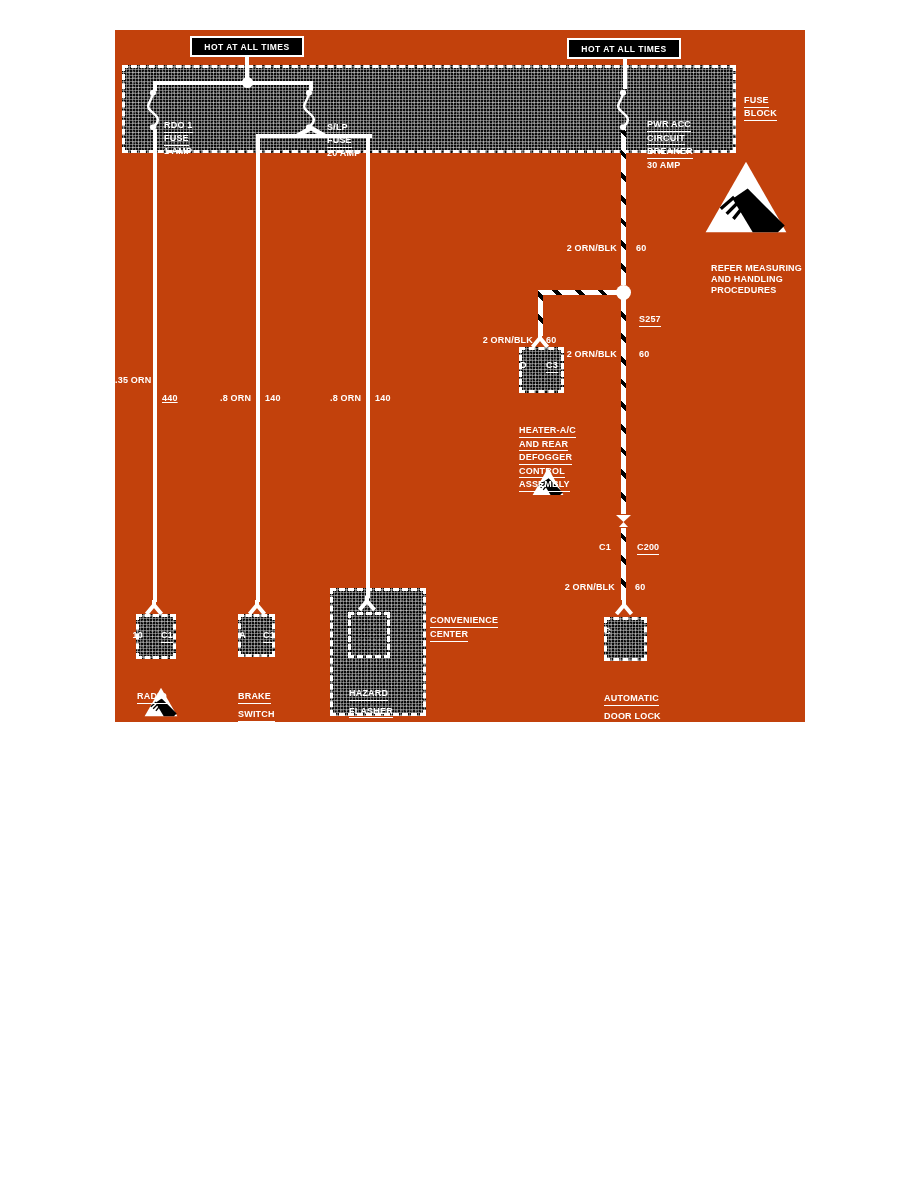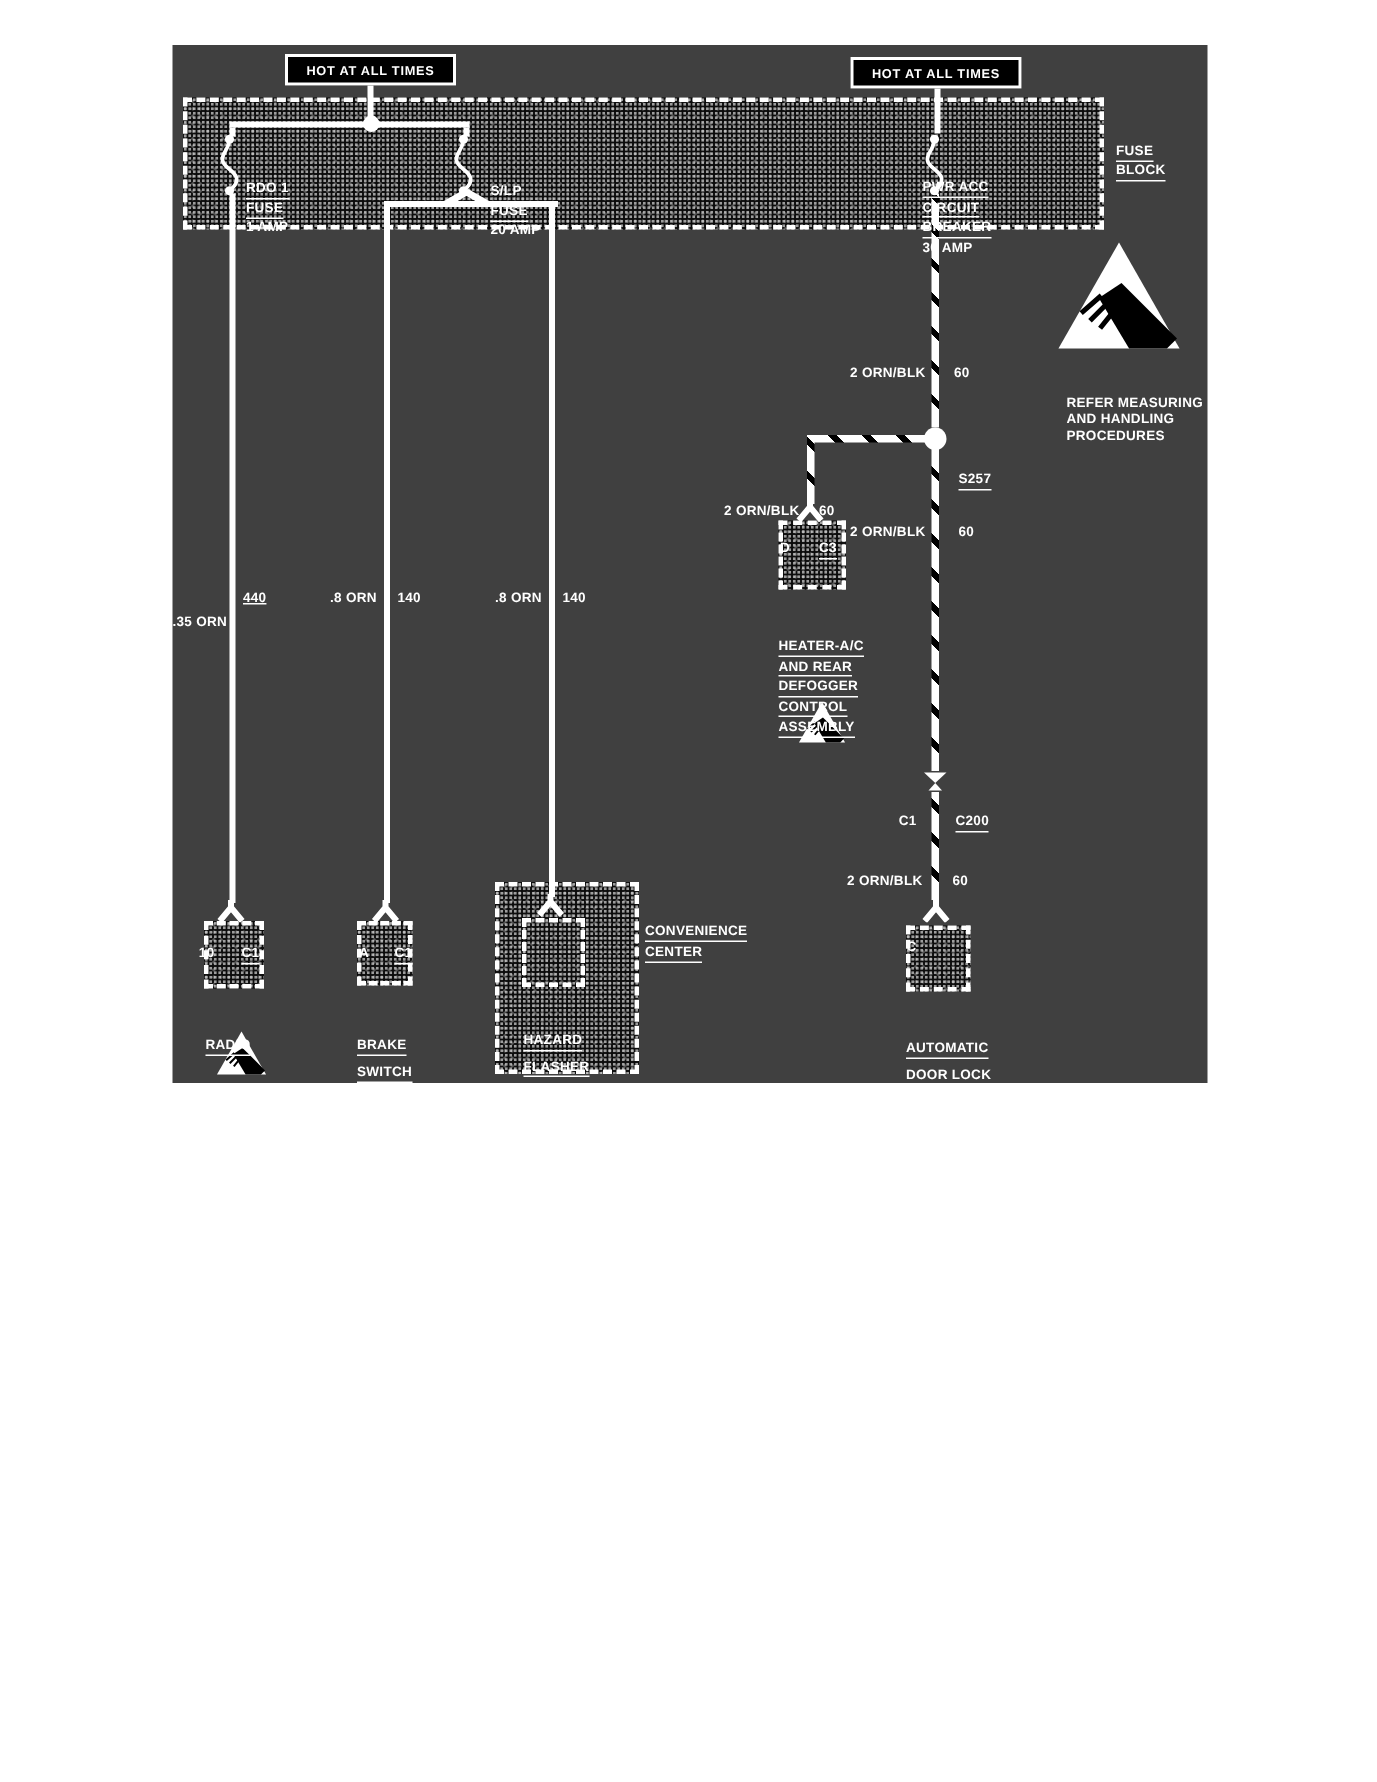--- a/index.html
+++ b/index.html
@@ -2,21 +2,21 @@
 <html><head>
 <meta charset="utf-8">
 <style>
   html,body{margin:0;padding:0;}
   body{
     width:918px;height:1188px;background:#ffffff;position:relative;
     font-family:"Liberation Sans",sans-serif;overflow:hidden;
   }
   #diagram{
     position:absolute;left:115px;top:30px;width:690px;height:692px;
-    background:#404040;overflow:hidden;
+    background:#c2410c;overflow:hidden;
   }
   .txt{
     position:absolute;color:#fff;font-weight:bold;font-size:9px;
     line-height:12px;letter-spacing:.2px;white-space:nowrap;z-index:6;margin-top:28px;
   }
   .ln13{height:13px !important;}
   .ln17{height:17.5px !important;}
   .ln18{height:18px !important;}
   .ln14{height:14px !important;}
   .ln11{height:11px !important;line-height:11px !important;}
@@ -158,40 +158,40 @@
   <div class="txt" style="left:49px;top:61px;">
     <div class="ln13"><span class="u">RDO 1</span></div>
     <div class="ln13"><span class="u">FUSE</span></div>
     <div class="ln13"><span>1 AMP</span></div>
   </div>
   <div class="txt" style="left:212px;top:63px;">
     <div class="ln13"><span class="u">S/LP</span></div>
     <div class="ln13"><span class="u">FUSE</span></div>
     <div class="ln13"><span>20 AMP</span></div>
   </div>
-  <div class="txt" style="left:500px;top:60px;border-radius:15px;">
+  <div class="txt" style="left:532px;top:60px;border-radius:15px;">
     <div><span class="u">PWR ACC</span></div>
     <div><span class="u">CIRCUIT</span></div>
     <div><span class="u">BREAKER</span></div>
     <div><span>30 AMP</span></div>
   </div>
 
   <div class="txt r" style="left:412px;top:184px;width:90px;">2 ORN/BLK</div>
   <div class="txt" style="left:521px;top:184px;">60</div>
 
   <div class="txt r" style="left:332px;top:276px;width:86px;">2 ORN/BLK</div>
   <div class="txt" style="left:431px;top:276px;">60</div>
 
   <div class="txt r" style="left:412px;top:290px;width:90px;">2 ORN/BLK</div>
   <div class="txt" style="left:524px;top:290px;">60</div>
 
   <div class="txt r" style="left:410px;top:523px;width:90px;">2 ORN/BLK</div>
   <div class="txt" style="left:520px;top:523px;">60</div>
 
-  <div class="txt r" style="left:0px;top:350px;width:25px;text-align:center;">.35 ORN</div>
+  <div class="txt r" style="left:0px;top:316px;width:25px;text-align:center;">.35 ORN</div>
   <div class="txt" style="left:47px;top:334px;text-decoration:underline;">440</div>
 
   <div class="txt r" style="left:105px;top:334px;width:31px;">.8 ORN</div>
   <div class="txt" style="left:150px;top:334px;">140</div>
 
   <div class="txt r" style="left:215px;top:334px;width:31px;">.8 ORN</div>
   <div class="txt" style="left:260px;top:334px;">140</div>
 
   <div class="txt" style="left:524px;top:255px;"><span class="u">S257</span></div>
   <div class="txt r" style="left:466px;top:483px;width:30px;">C1</div>

